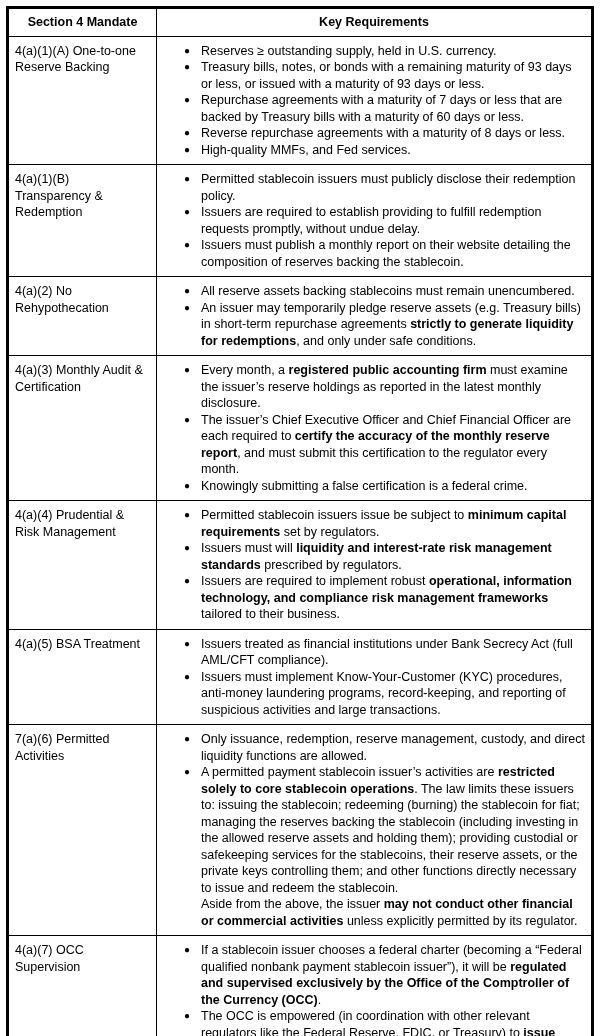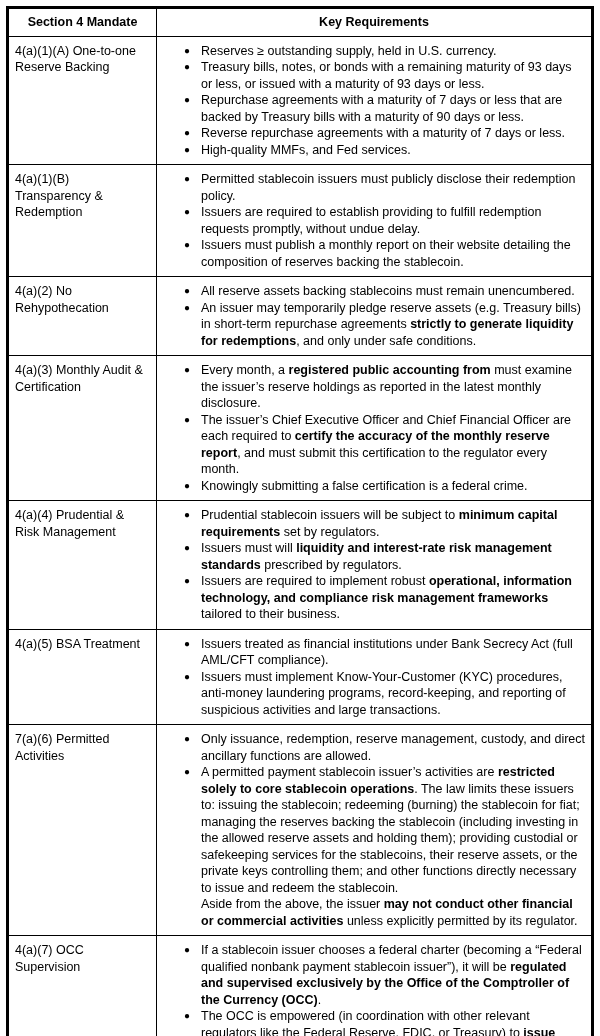--- a/index.html
+++ b/index.html
@@ -71,25 +71,25 @@
             <div class="item">
               <span class="bullet">●</span>
               <div class="itext"><span>Reserves ≥ outstanding supply, held in U.S. currency.</span></div>
             </div>
             <div class="item">
               <span class="bullet">●</span>
               <div class="itext"><span>Treasury bills, notes, or bonds with a remaining maturity of 93 days or less, or issued with a maturity of 93 days or less.</span></div>
             </div>
             <div class="item">
               <span class="bullet">●</span>
-              <div class="itext"><span>Repurchase agreements with a maturity of 7 days or less that are backed by Treasury bills with a maturity of 90 days or less.</span></div>
-            </div>
-            <div class="item">
-              <span class="bullet">●</span>
-              <div class="itext"><span>Reverse repurchase agreements with a maturity of 7 days or less.</span></div>
+              <div class="itext"><span>Repurchase agreements with a maturity of 7 days or less that are backed by Treasury bills with a maturity of 60 days or less.</span></div>
+            </div>
+            <div class="item">
+              <span class="bullet">●</span>
+              <div class="itext"><span>Reverse repurchase agreements with a maturity of 8 days or less.</span></div>
             </div>
             <div class="item">
               <span class="bullet">●</span>
               <div class="itext"><span>High-quality MMFs, and Fed services.</span></div>
             </div>
           </td>
         </tr>
         <tr>
           <td class="mandate">4(a)(1)(B)
 Transparency &amp;
@@ -122,39 +122,39 @@
               <div class="itext"><span>An issuer may temporarily pledge reserve assets (e.g. Treasury bills) in short-term repurchase agreements </span><b>strictly to generate liquidity for redemptions</b><span>, and only under safe conditions.</span></div>
             </div>
           </td>
         </tr>
         <tr>
           <td class="mandate">4(a)(3) Monthly Audit &amp;
 Certification</td>
           <td class="req">
             <div class="item">
               <span class="bullet">●</span>
-              <div class="itext"><span>Every month, a </span><b>registered public accounting from</b><span> must examine the issuer’s reserve holdings as reported in the latest monthly disclosure.</span></div>
+              <div class="itext"><span>Every month, a </span><b>registered public accounting firm</b><span> must examine the issuer’s reserve holdings as reported in the latest monthly disclosure.</span></div>
             </div>
             <div class="item">
               <span class="bullet">●</span>
               <div class="itext"><span>The issuer’s Chief Executive Officer and Chief Financial Officer are each required to </span><b>certify the accuracy of the monthly reserve report</b><span>, and must submit this certification to the regulator every month.</span></div>
             </div>
             <div class="item">
               <span class="bullet">●</span>
               <div class="itext"><span>Knowingly submitting a false certification is a federal crime.</span></div>
             </div>
           </td>
         </tr>
         <tr>
           <td class="mandate">4(a)(4) Prudential &amp;
 Risk Management</td>
           <td class="req">
             <div class="item">
               <span class="bullet">●</span>
-              <div class="itext"><span>Prudential stablecoin issuers will be subject to </span><b>minimum capital requirements</b><span> set by regulators.</span></div>
+              <div class="itext"><span>Permitted stablecoin issuers issue be subject to </span><b>minimum capital requirements</b><span> set by regulators.</span></div>
             </div>
             <div class="item">
               <span class="bullet">●</span>
               <div class="itext"><span>Issuers must will </span><b>liquidity and interest-rate risk management standards</b><span> prescribed by regulators.</span></div>
             </div>
             <div class="item">
               <span class="bullet">●</span>
               <div class="itext"><span>Issuers are required to implement robust </span><b>operational, information technology, and compliance risk management frameworks</b><span> tailored to their business.</span></div>
             </div>
           </td>
@@ -171,21 +171,21 @@
               <div class="itext"><span>Issuers must implement Know-Your-Customer (KYC) procedures, anti-money laundering programs, record-keeping, and reporting of suspicious activities and large transactions.</span></div>
             </div>
           </td>
         </tr>
         <tr>
           <td class="mandate">7(a)(6) Permitted
 Activities</td>
           <td class="req">
             <div class="item">
               <span class="bullet">●</span>
-              <div class="itext"><span>Only issuance, redemption, reserve management, custody, and direct ancillary functions are allowed.</span></div>
+              <div class="itext"><span>Only issuance, redemption, reserve management, custody, and direct liquidity functions are allowed.</span></div>
             </div>
             <div class="item">
               <span class="bullet">●</span>
               <div class="itext"><span>A permitted payment stablecoin issuer’s activities are </span><b>restricted solely to core stablecoin operations</b><span>. The law limits these issuers to: issuing the stablecoin; redeeming (burning) the stablecoin for fiat; managing the reserves backing the stablecoin (including investing in the allowed reserve assets and holding them); providing custodial or safekeeping services for the stablecoins, their reserve assets, or the private keys controlling them; and other functions directly necessary to issue and redeem the stablecoin.</span></div>
             </div>
             <div class="item">
               <span class="bullet"></span>
               <div class="itext"><span>Aside from the above, the issuer </span><b>may not conduct other financial or commercial activities</b><span> unless explicitly permitted by its regulator.</span></div>
             </div>
           </td>

